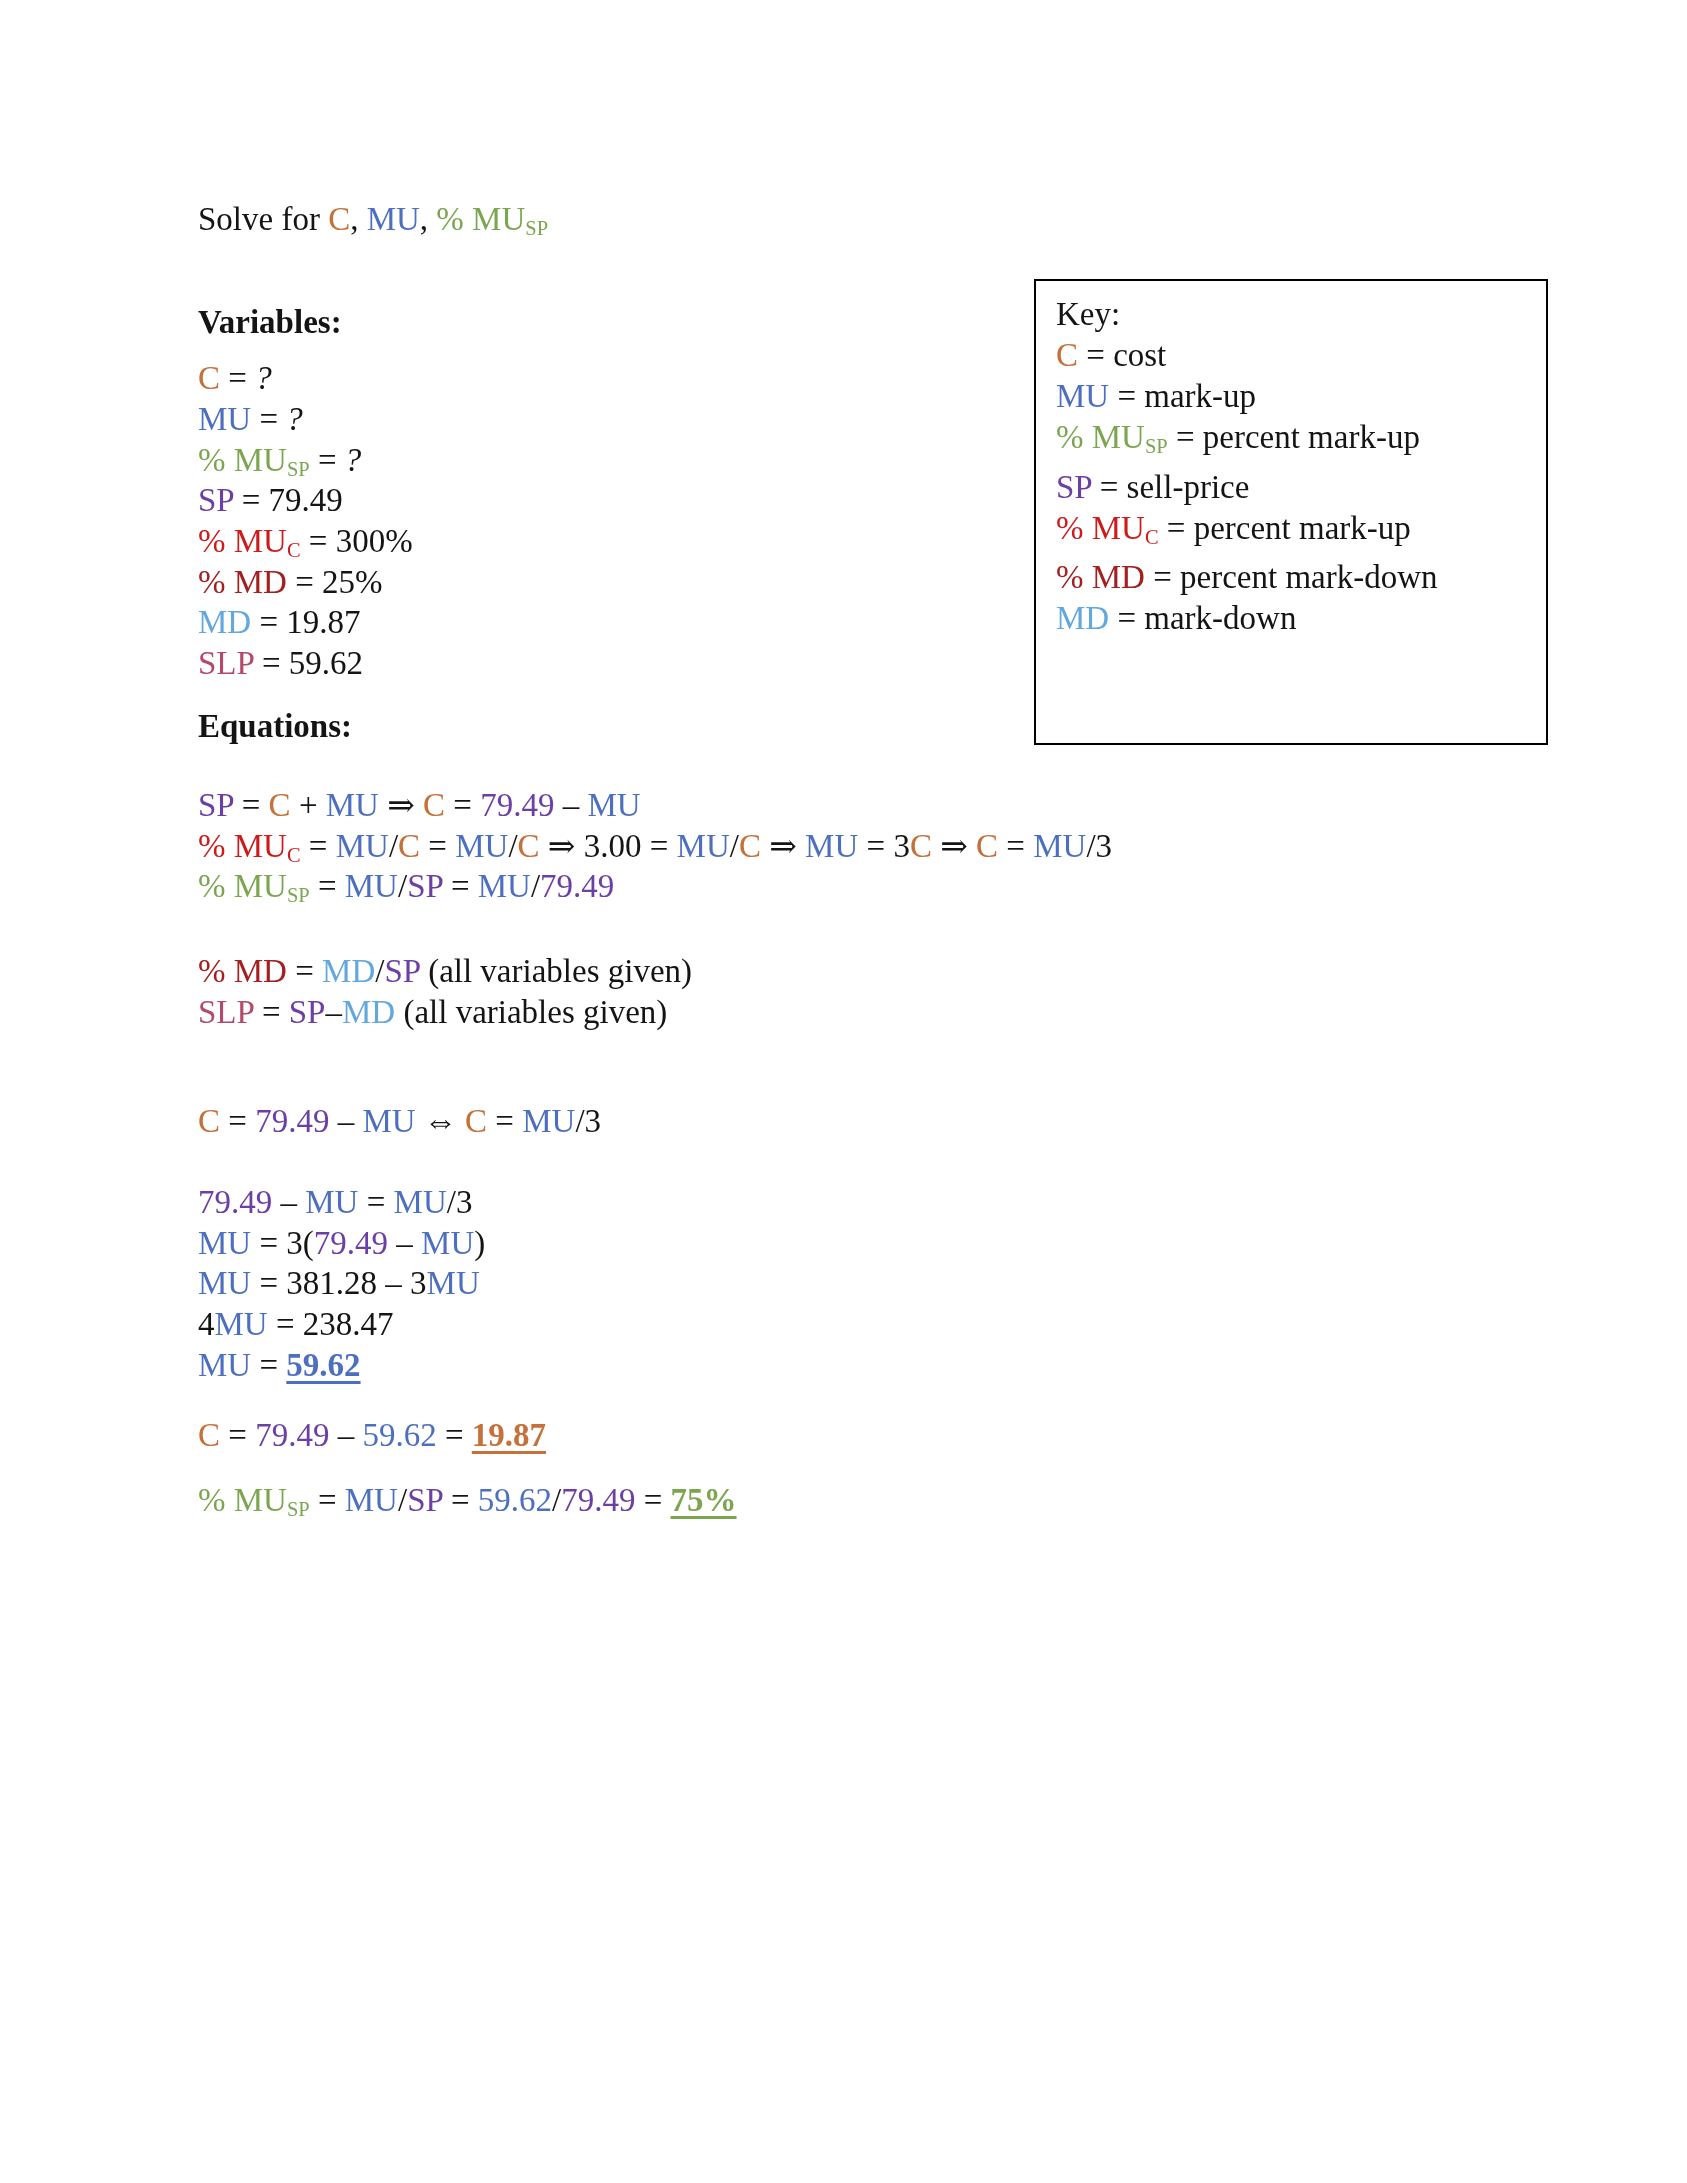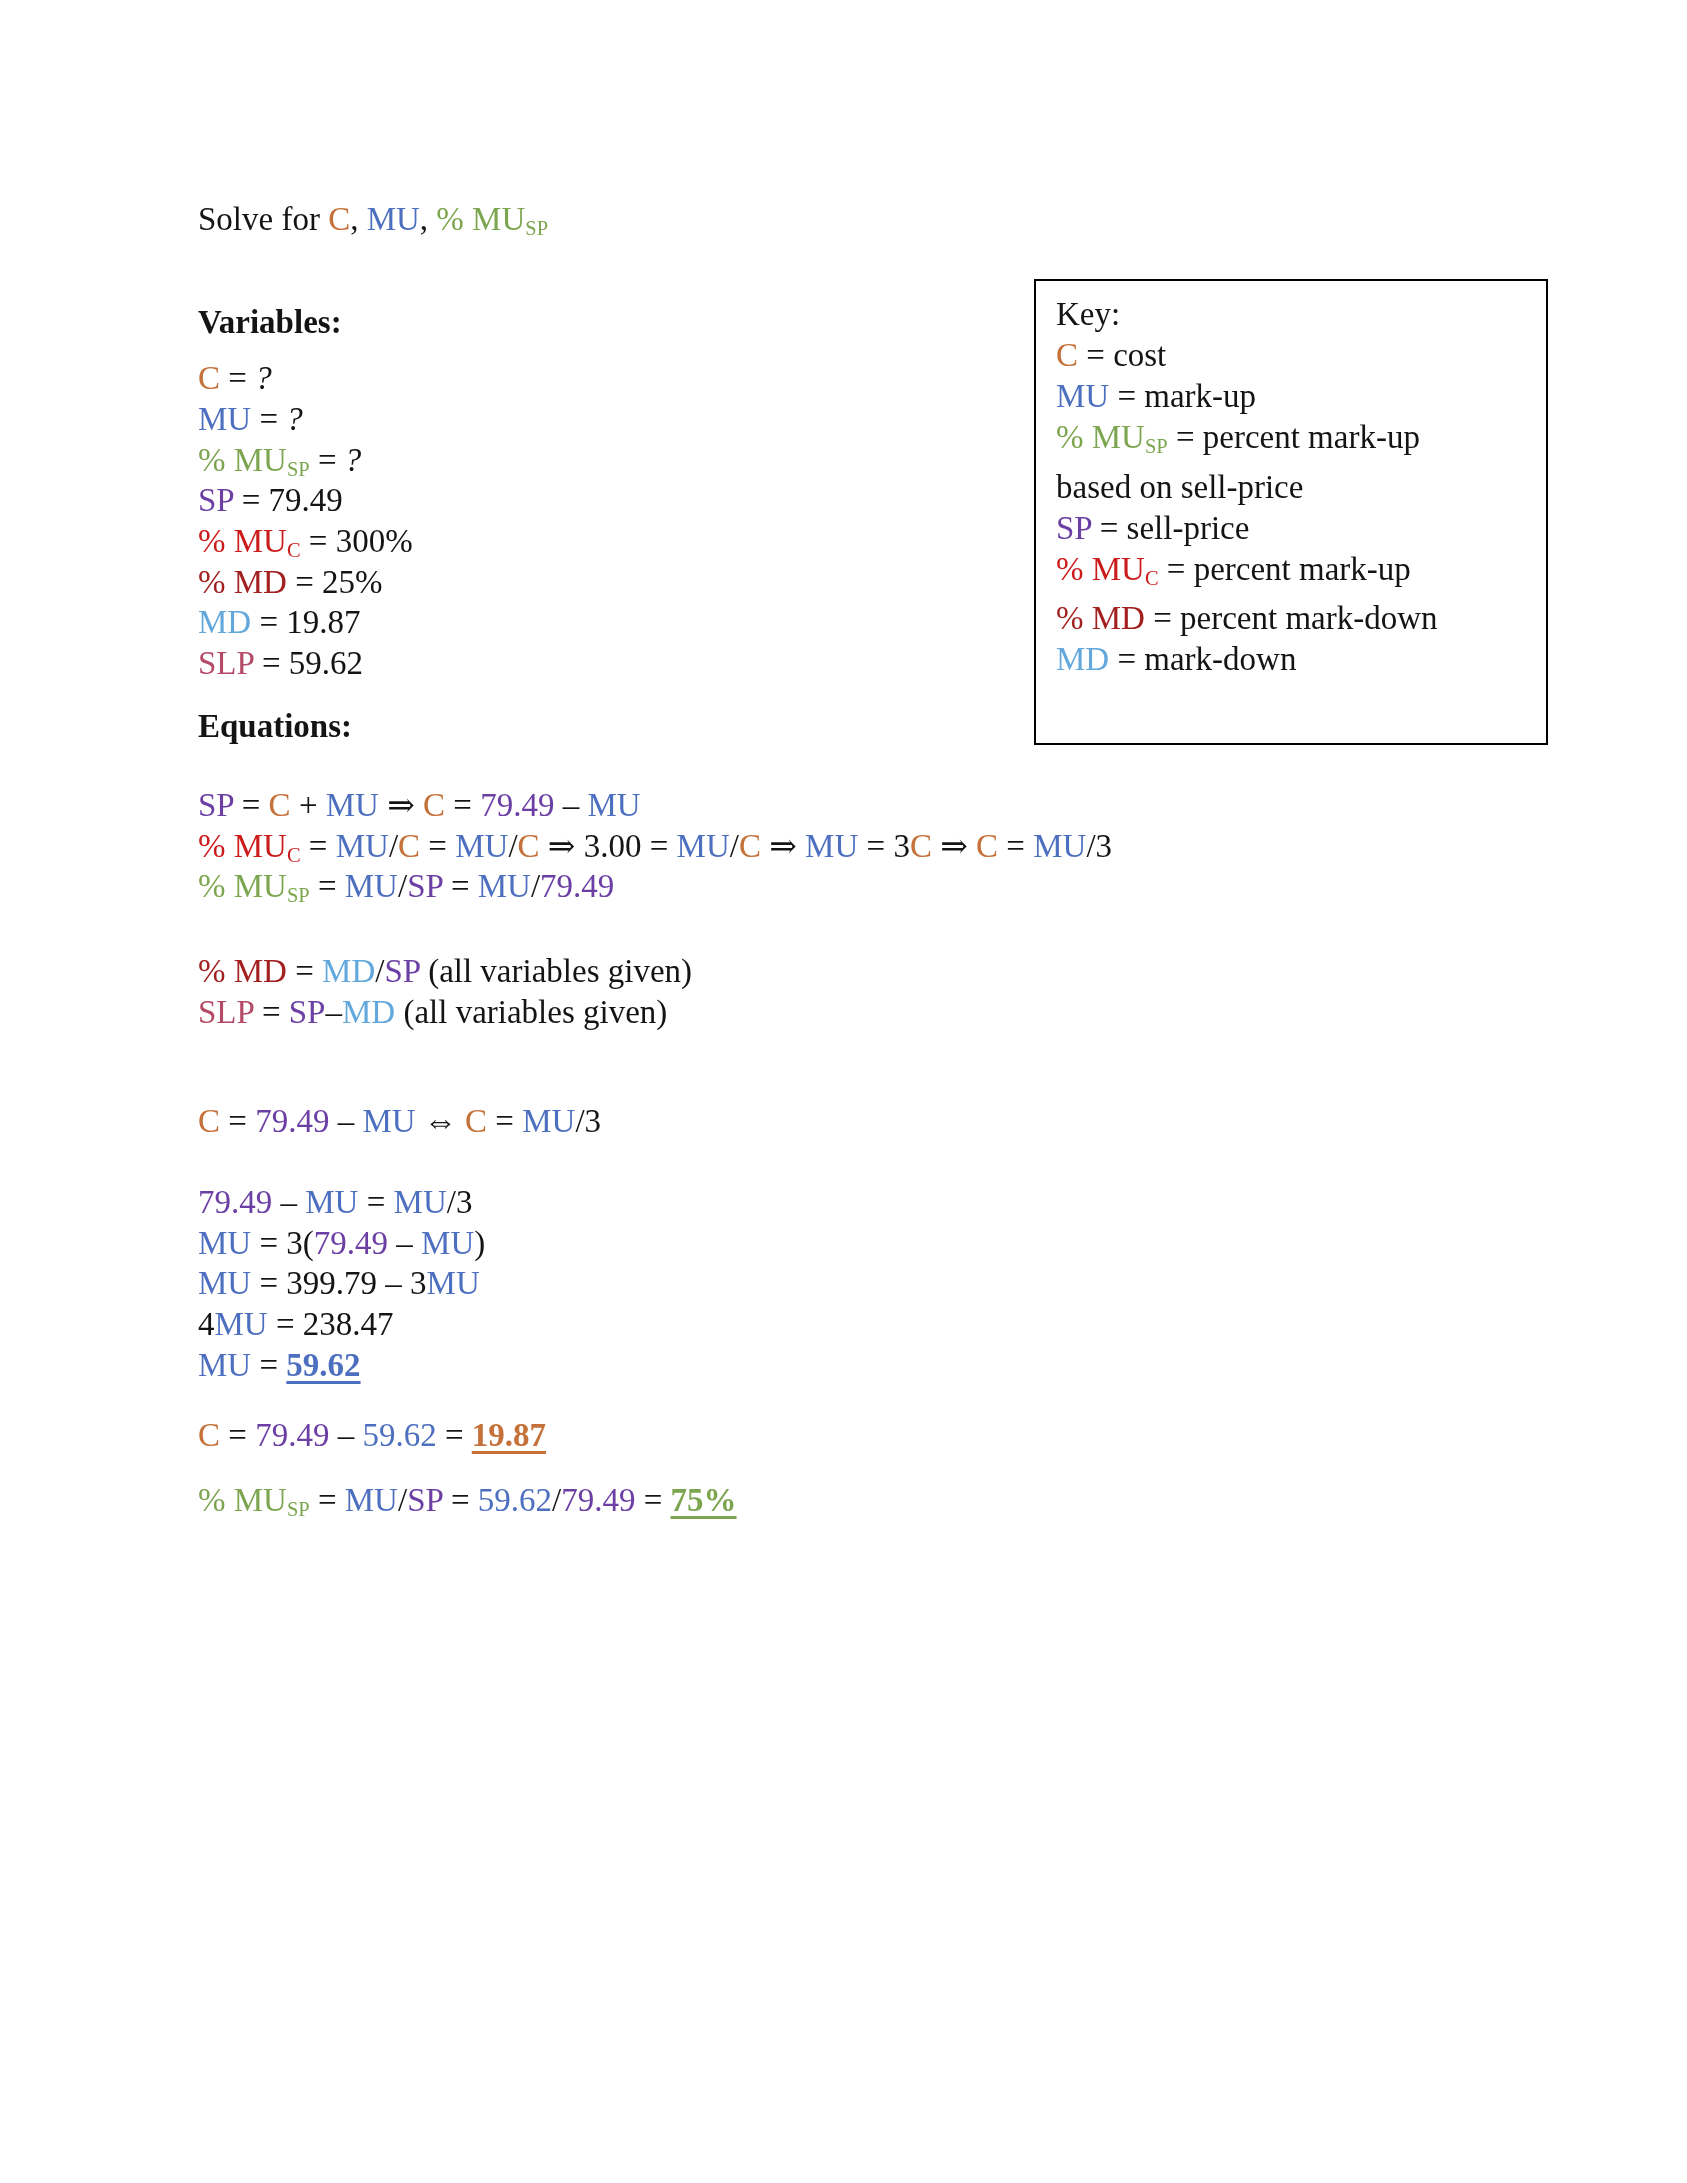--- a/index.html
+++ b/index.html
@@ -61,31 +61,30 @@
       <div class="line" style="top: 647px;"><span style="color: rgb(181, 74, 104);">SLP</span><span> = 59.62</span></div>
       <div class="line" style="top: 710px;"><span style="font-weight: bold;">Equations:</span></div>
       <div class="line" style="top: 789px;"><span style="color: rgb(107, 63, 164);">SP</span><span> = </span><span style="color: rgb(197, 113, 58);">C</span><span> + </span><span style="color: rgb(77, 111, 191);">MU</span><span> ⇒ </span><span style="color: rgb(197, 113, 58);">C</span><span> = </span><span style="color: rgb(107, 63, 164);">79.49</span><span> – </span><span style="color: rgb(77, 111, 191);">MU</span></div>
       <div class="line" style="top: 830px;"><span style="color: rgb(204, 27, 27);">% MU</span><span class="sub" style="color: rgb(204, 27, 27);">C</span><span> = </span><span style="color: rgb(77, 111, 191);">MU</span><span>/</span><span style="color: rgb(197, 113, 58);">C</span><span> = </span><span style="color: rgb(77, 111, 191);">MU</span><span>/</span><span style="color: rgb(197, 113, 58);">C</span><span> ⇒ 3.00 = </span><span style="color: rgb(77, 111, 191);">MU</span><span>/</span><span style="color: rgb(197, 113, 58);">C</span><span> ⇒ </span><span style="color: rgb(77, 111, 191);">MU</span><span> = 3</span><span style="color: rgb(197, 113, 58);">C</span><span> ⇒ </span><span style="color: rgb(197, 113, 58);">C</span><span> = </span><span style="color: rgb(77, 111, 191);">MU</span><span>/3</span></div>
       <div class="line" style="top: 870px;"><span style="color: rgb(124, 165, 79);">% MU</span><span class="sub" style="color: rgb(124, 165, 79);">SP</span><span> = </span><span style="color: rgb(77, 111, 191);">MU</span><span>/</span><span style="color: rgb(107, 63, 164);">SP</span><span> = </span><span style="color: rgb(77, 111, 191);">MU</span><span>/</span><span style="color: rgb(107, 63, 164);">79.49</span></div>
       <div class="line" style="top: 955px;"><span style="color: rgb(163, 32, 32);">% MD</span><span> = </span><span style="color: rgb(99, 168, 220);">MD</span><span>/</span><span style="color: rgb(107, 63, 164);">SP</span><span> (all variables given)</span></div>
       <div class="line" style="top: 996px;"><span style="color: rgb(181, 74, 104);">SLP</span><span> = </span><span style="color: rgb(107, 63, 164);">SP</span><span>–</span><span style="color: rgb(99, 168, 220);">MD</span><span> (all variables given)</span></div>
       <div class="line" style="top: 1105px;"><span style="color: rgb(197, 113, 58);">C</span><span> = </span><span style="color: rgb(107, 63, 164);">79.49</span><span> – </span><span style="color: rgb(77, 111, 191);">MU</span><span> ⇔ </span><span style="color: rgb(197, 113, 58);">C</span><span> = </span><span style="color: rgb(77, 111, 191);">MU</span><span>/3</span></div>
       <div class="line" style="top: 1186px;"><span style="color: rgb(107, 63, 164);">79.49</span><span> – </span><span style="color: rgb(77, 111, 191);">MU</span><span> = </span><span style="color: rgb(77, 111, 191);">MU</span><span>/3</span></div>
       <div class="line" style="top: 1227px;"><span style="color: rgb(77, 111, 191);">MU</span><span> = 3(</span><span style="color: rgb(107, 63, 164);">79.49</span><span> – </span><span style="color: rgb(77, 111, 191);">MU</span><span>)</span></div>
-      <div class="line" style="top: 1267px;"><span style="color: rgb(77, 111, 191);">MU</span><span> = 399.79 – 3</span><span style="color: rgb(77, 111, 191);">MU</span></div>
+      <div class="line" style="top: 1267px;"><span style="color: rgb(77, 111, 191);">MU</span><span> = 381.28 – 3</span><span style="color: rgb(77, 111, 191);">MU</span></div>
       <div class="line" style="top: 1308px;"><span>4</span><span style="color: rgb(77, 111, 191);">MU</span><span> = 238.47</span></div>
       <div class="line" style="top: 1349px;"><span style="color: rgb(77, 111, 191);">MU</span><span> = </span><span class="u" style="color: rgb(77, 111, 191); font-weight: bold;">59.62</span></div>
       <div class="line" style="top: 1419px;"><span style="color: rgb(197, 113, 58);">C</span><span> = </span><span style="color: rgb(107, 63, 164);">79.49</span><span> – </span><span style="color: rgb(77, 111, 191);">59.62</span><span> = </span><span class="u" style="color: rgb(197, 113, 58); font-weight: bold;">19.87</span></div>
       <div class="line" style="top: 1484px;"><span style="color: rgb(124, 165, 79);">% MU</span><span class="sub" style="color: rgb(124, 165, 79);">SP</span><span> = </span><span style="color: rgb(77, 111, 191);">MU</span><span>/</span><span style="color: rgb(107, 63, 164);">SP</span><span> = </span><span style="color: rgb(77, 111, 191);">59.62</span><span>/</span><span style="color: rgb(107, 63, 164);">79.49</span><span> = </span><span class="u" style="color: rgb(124, 165, 79); font-weight: bold;">75%</span></div>
     </div>
   <div id="key-box" class="keybox" style="left: 1034px; top: 279px; width: 514px; height: 466px; border-color: rgb(0, 0, 0); padding: 13px 20px;">
       <div class="kline"><span>Key:</span></div>
       <div class="kline"><span style="color: rgb(197, 113, 58);">C</span><span> = cost</span></div>
       <div class="kline"><span style="color: rgb(77, 111, 191);">MU</span><span> = mark-up</span></div>
       <div class="kline"><span style="color: rgb(124, 165, 79);">% MU</span><span class="sub" style="color: rgb(124, 165, 79);">SP</span><span> = percent mark-up</span></div>
-      <div class="kline"><span>based on sell-price</span></div>
       <div class="kline"><span style="color: rgb(107, 63, 164);">SP</span><span> = sell-price</span></div>
       <div class="kline"><span style="color: rgb(204, 27, 27);">% MU</span><span class="sub" style="color: rgb(204, 27, 27);">C</span><span> = percent mark-up</span></div>
       <div class="kline"><span style="color: rgb(163, 32, 32);">% MD</span><span> = percent mark-down</span></div>
       <div class="kline"><span style="color: rgb(99, 168, 220);">MD</span><span> = mark-down</span></div>
     </div>
 </div>
 
 
 </body></html>

